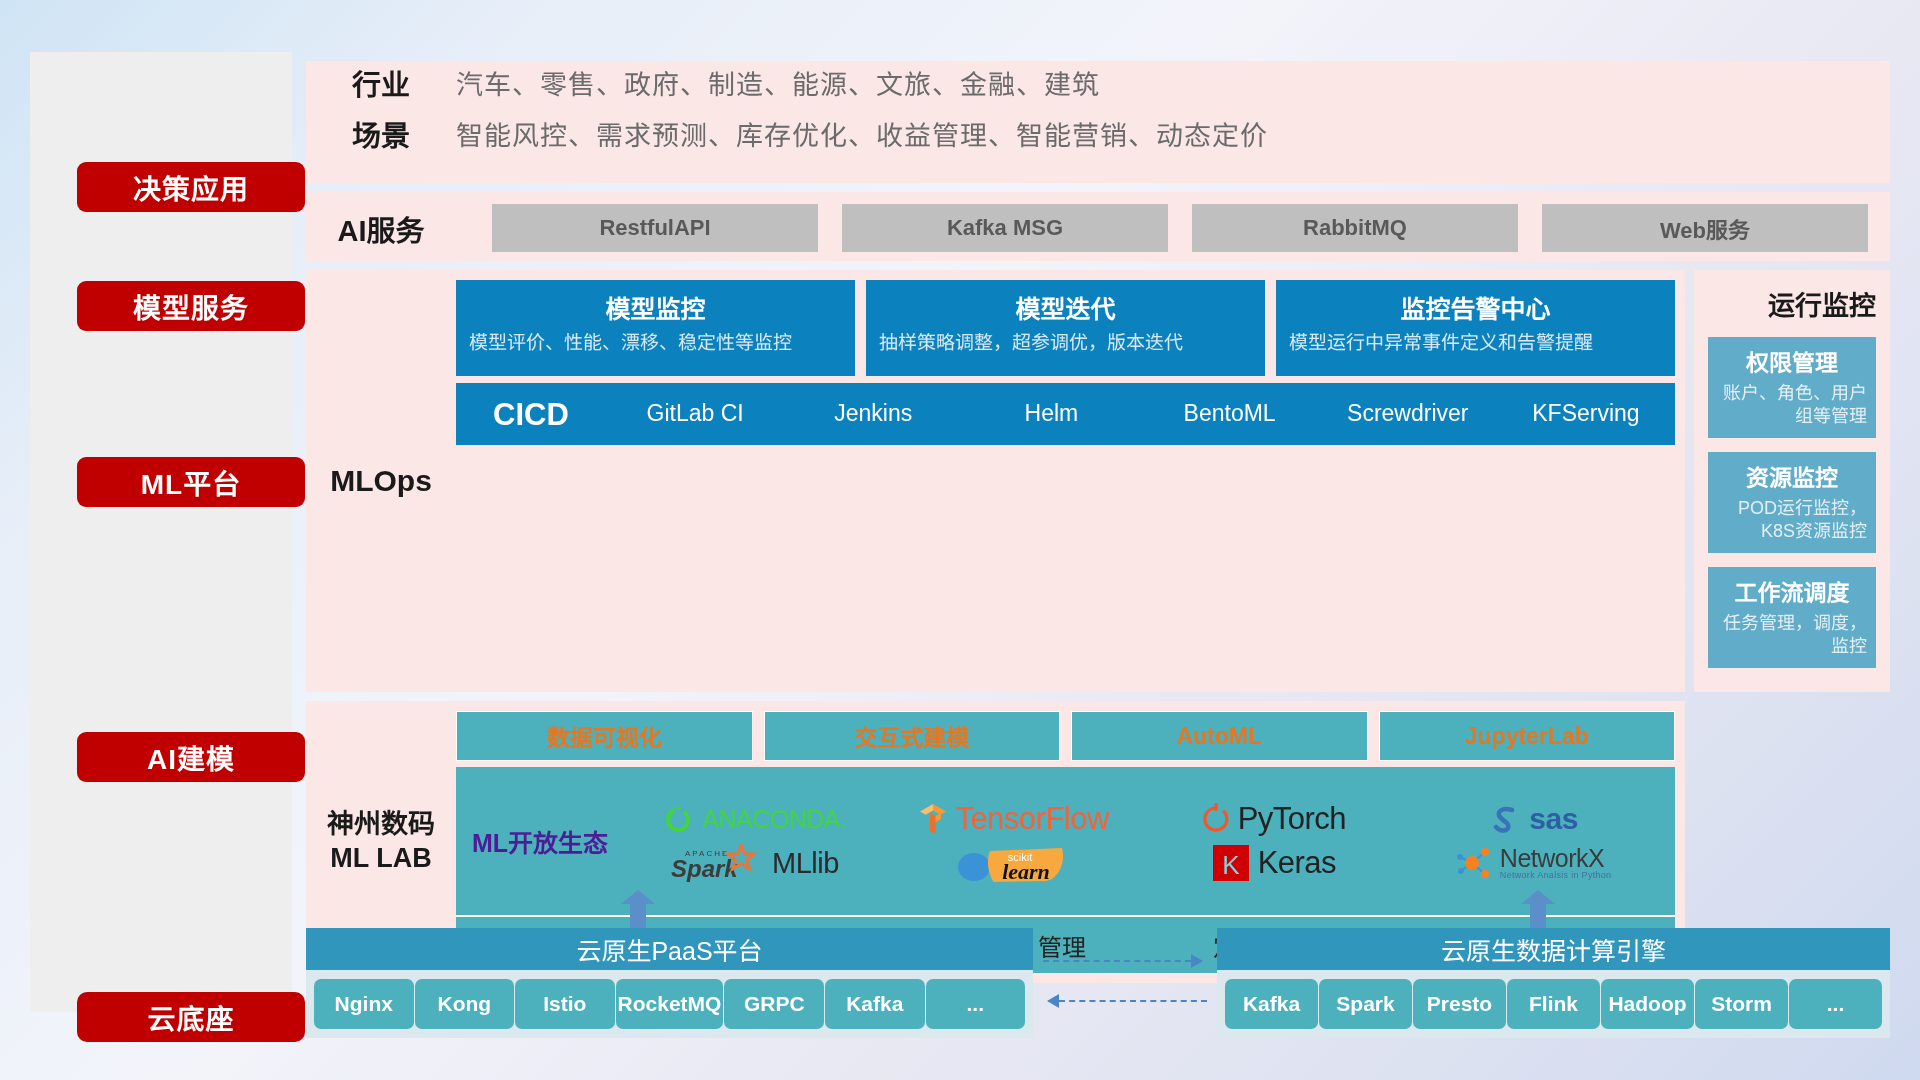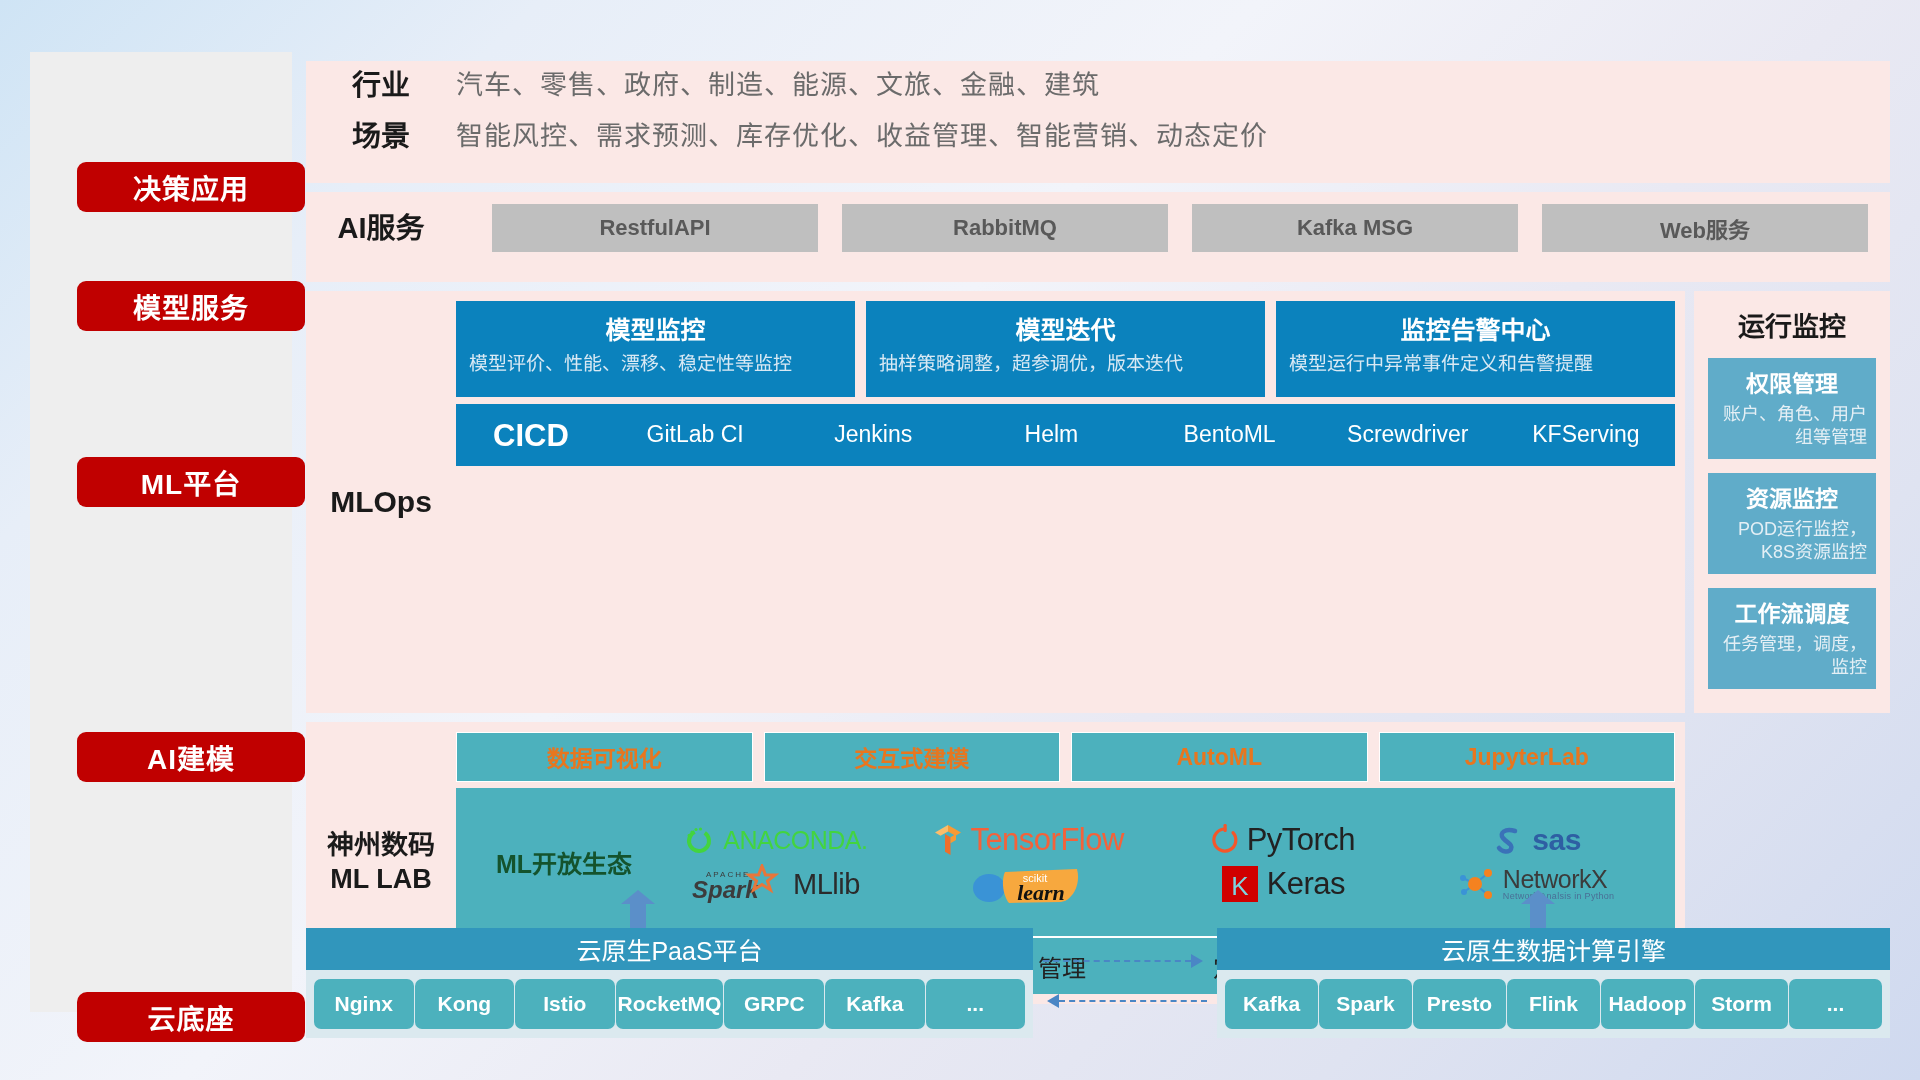--- a/index.html
+++ b/index.html
@@ -38,21 +38,21 @@
   
   .band-apps{padding:0 0 20px 0;}
   .kv{display:flex;align-items:center;margin:9px 0;}
   .kv-key{
     width:150px;flex:0 0 150px;text-align:center;
     font-size:29px;font-weight:bold;color:#1a1a1a;
   }
   .kv-val{font-size:27px;color:#6b6b6b;letter-spacing:1px;}
 
   
-  .band-svc{display:flex;padding:12px 0 30px 0;gap:36px;}
+  .band-svc{display:flex;align-items:center;padding:12px 0 9px 0;gap:36px;}
   .svc-key{
     width:150px;flex:0 0 150px;text-align:center;
     font-size:29px;font-weight:bold;color:#1a1a1a;
   }
   .svc-list{flex:1;display:flex;gap:24px;padding-right:22px;}
   .svc-chip{
     flex:1;height:48px;background:#bfbfbf;color:#595959;
     font-size:22px;font-weight:bold;
     display:flex;align-items:center;justify-content:center;
   }
@@ -89,21 +89,21 @@
     flex:1;text-align:center;color:#fff;font-size:23px;
     padding-top:16px;line-height:1.25;box-sizing:border-box;
   }
 
   
   .band-monitor{
     flex:0 0 196px;background:#fbe8e6;padding:8px 14px 10px 14px;box-sizing:border-box;
     display:flex;flex-direction:column;
   }
   .monitor-title{
-    text-align:center;font-size:27px;font-weight:bold;color:#1a1a1a;margin:6px 0 14px 0;
+    text-align:right;font-size:27px;font-weight:bold;color:#1a1a1a;margin:6px 0 14px 0;
   }
   .monitor-card{
     background:#60acc9;margin-bottom:14px;padding:7px 9px 10px 9px;box-sizing:border-box;
   }
   .monitor-card h4{
     margin:0 0 4px 0;text-align:center;color:#fff;font-size:23px;font-weight:bold;
   }
   .monitor-card p{
     margin:0;color:#e4eff5;font-size:18px;line-height:1.28;text-align:right;
   }
@@ -122,21 +122,21 @@
     flex:1;height:50px;background:#4cb1bd;border:1px solid #ffffff;
     display:flex;align-items:center;justify-content:center;
     color:#e8761f;font-size:23px;font-weight:bold;box-sizing:border-box;
   }
   .eco{
     background:#4cb1bd;display:flex;align-items:center;
     min-height:148px;border-bottom:2px solid #ffffff;
   }
   .eco-label{
     width:168px;flex:0 0 168px;text-align:center;
-    color:#14532d;font-size:25px;font-weight:bold;margin-left:24px;
+    color:#4c1d95;font-size:25px;font-weight:bold;
   }
   .eco-logos{
     flex:1;display:grid;grid-template-columns:repeat(4,1fr);
     grid-template-rows:1fr 1fr;align-items:center;justify-items:center;
     padding-right:12px;
   }
   .logo{display:flex;align-items:center;gap:7px;}
   .logo-txt{font-size:29px;letter-spacing:-.5px;}
 
   .ds{
@@ -219,22 +219,22 @@
       <div class="kv">
         <div class="kv-key">场景</div>
         <div class="kv-val">智能风控、需求预测、库存优化、收益管理、智能营销、动态定价</div>
       </div>
     </div>
 
     <div class="band band-svc">
       <div class="svc-key">AI服务</div>
       <div class="svc-list">
         <div class="svc-chip">RestfulAPI</div>
+        <div class="svc-chip">Kafka MSG</div>
         <div class="svc-chip">RabbitMQ</div>
-        <div class="svc-chip">Kafka MSG</div>
         <div class="svc-chip">Web服务</div>
       </div>
     </div>
 
     <div class="row-ml">
 
       <div class="band-mlops">
         <div class="mlops-key">MLOps</div>
         <div class="mlops-body">
           <div class="mlops-cards">

